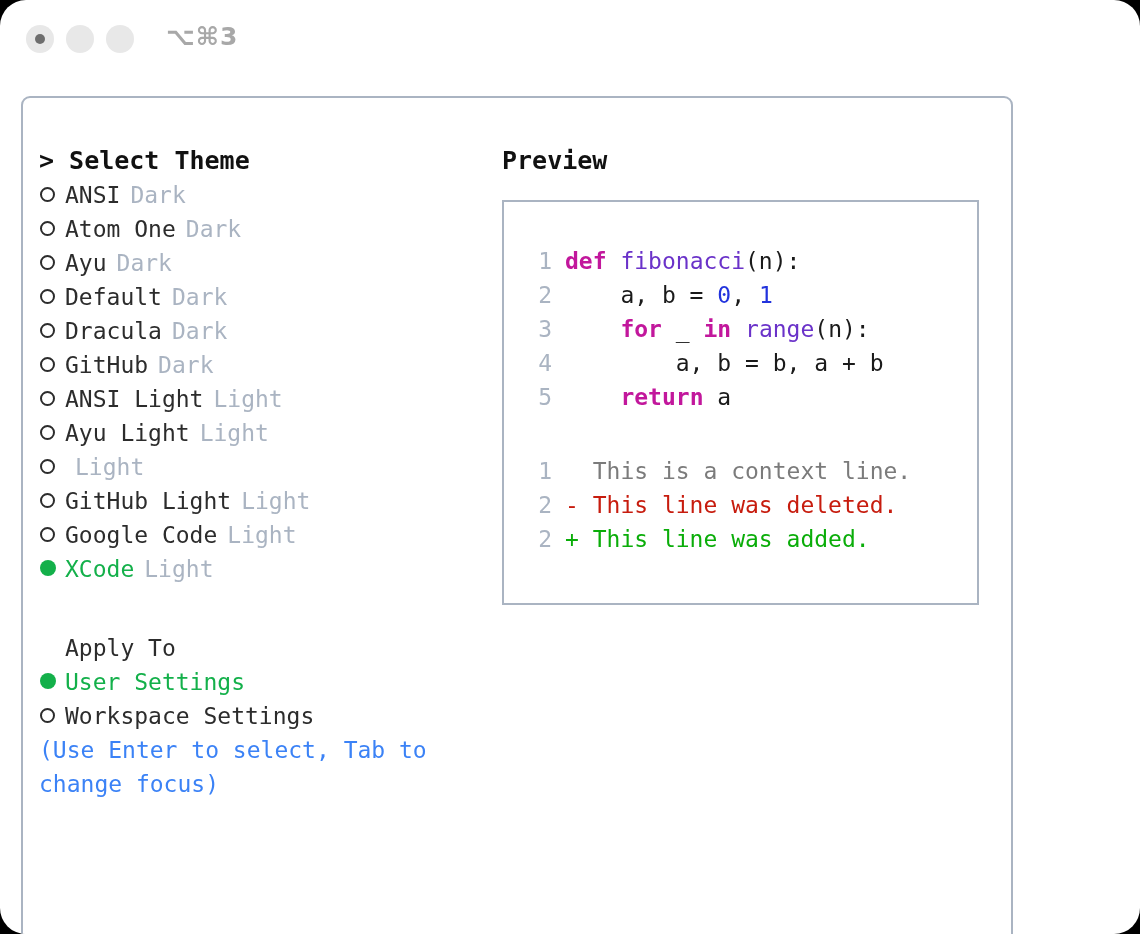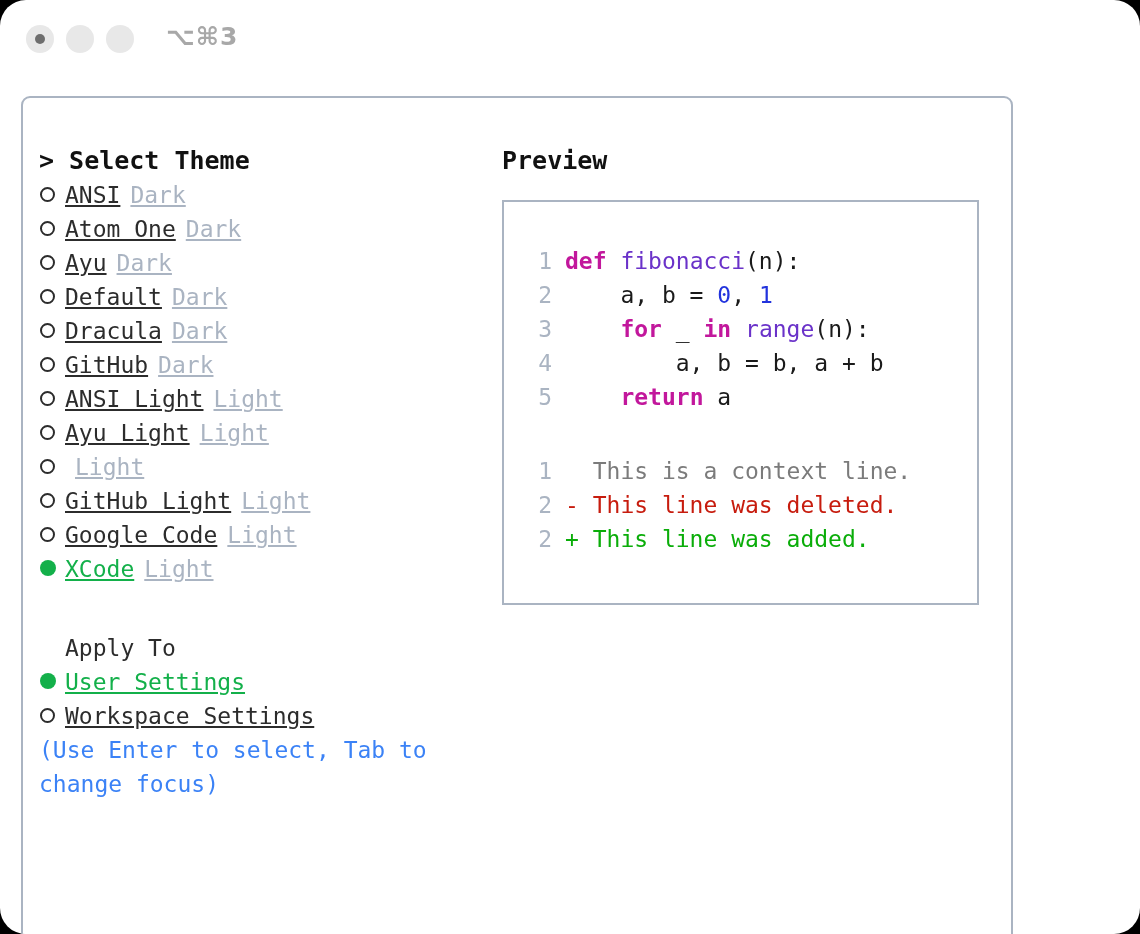--- a/index.html
+++ b/index.html
@@ -120,26 +120,25 @@
     border: 2px solid #2c2c2c;
     background: transparent;
   }
   .marker.sel .marker-glyph {
     border: none;
     background: #13b04a;
     width: 16px;
     height: 16px;
     top: -17px;
   }
-  .opt-label { color: #2c2c2c; text-decoration: underline; }
+  .opt-label { color: #2c2c2c; }
   .opt-row.selected .opt-label { color: #13b04a; }
   .opt-tag {
     color: #aab4c2;
     margin-left: 10px;
-    text-decoration: underline;
   }
 
   #apply-block { margin-top: 45px; }
   #apply-title {
     font-size: 23px;
     color: #2c2c2c;
     line-height: 34px;
     padding-left: 26px;
     white-space: pre;
   }

